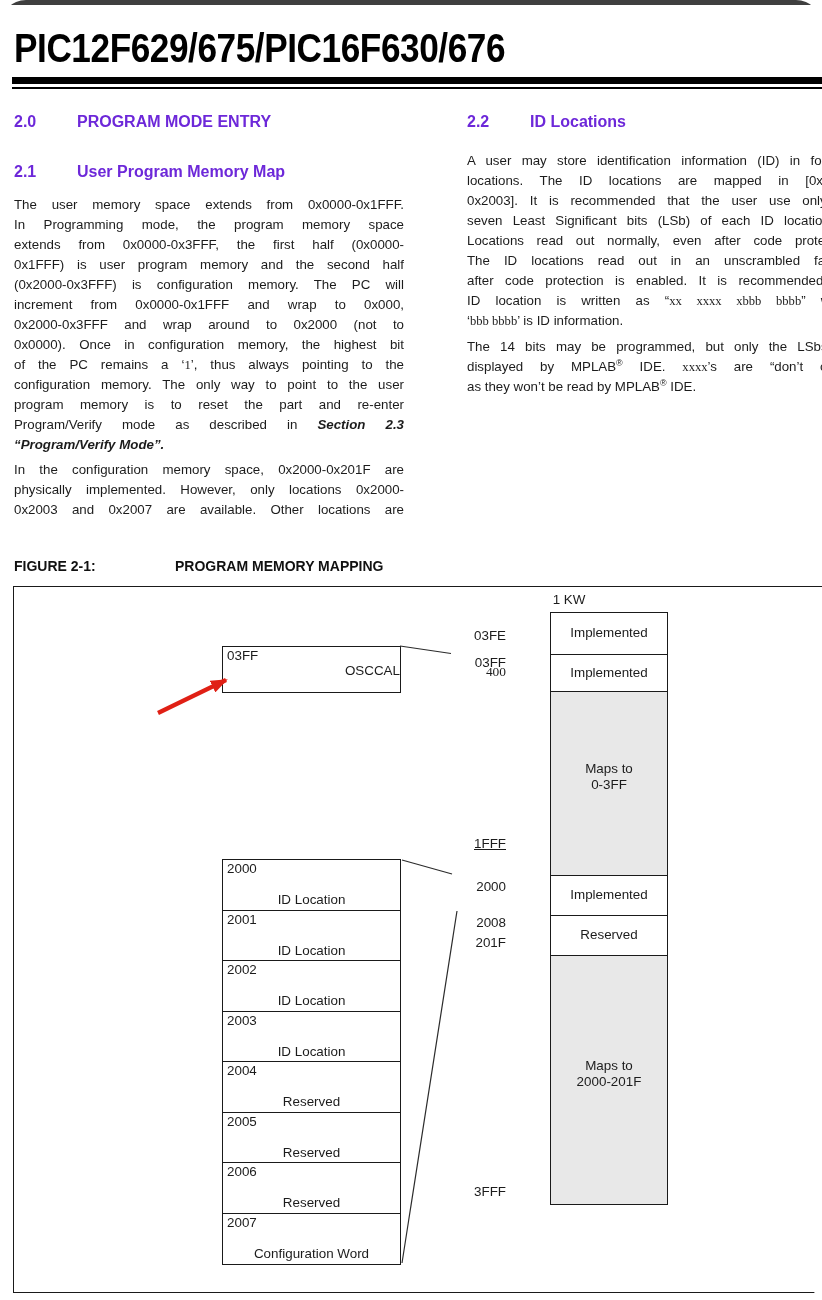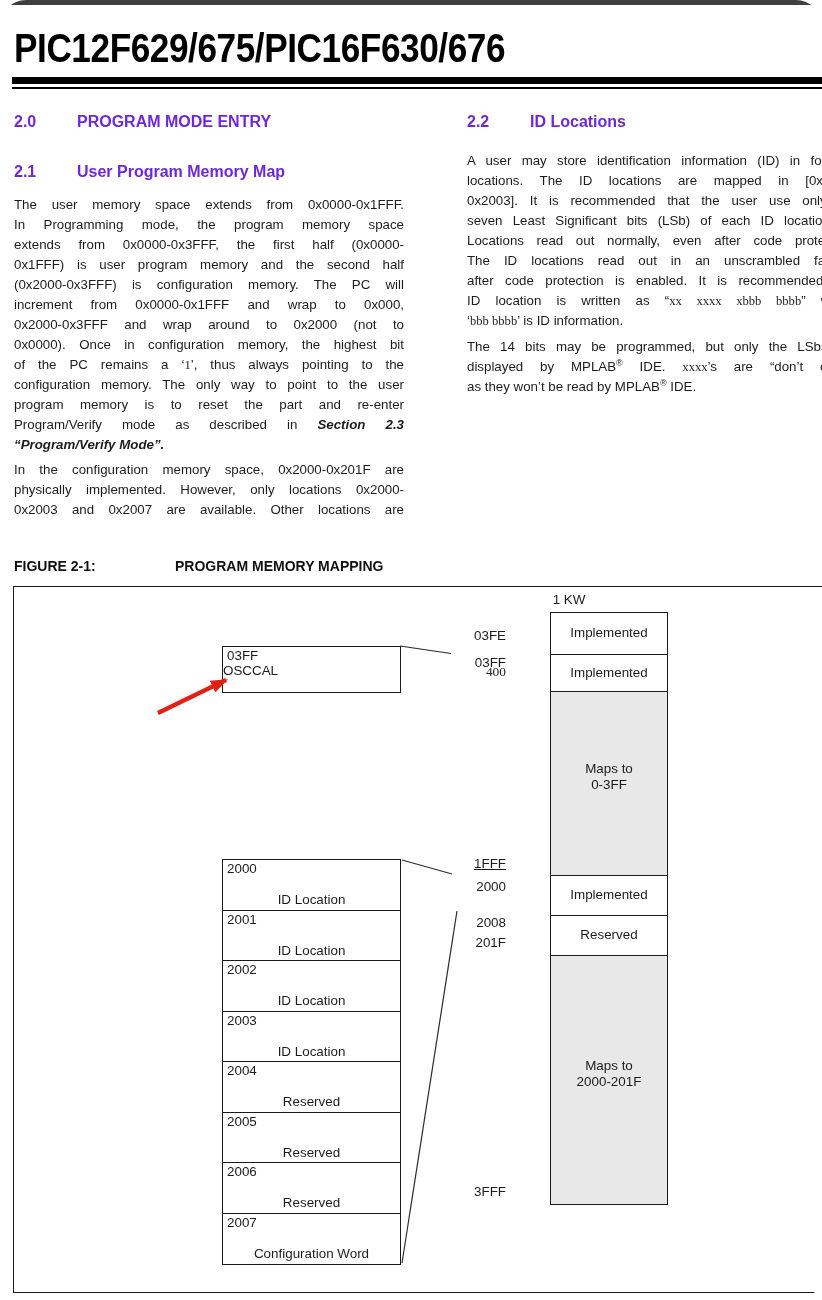--- a/index.html
+++ b/index.html
@@ -50,27 +50,27 @@
   .rr-g1{height:185.5px;background:var(--gray,#e8e8e8);}
   .rr-3{height:41.5px;line-height:38.5px;}
   .rr-4{height:41.5px;line-height:38.5px;}
   .rr-g2{height:249.5px;background:var(--gray,#e8e8e8);}
   .gtxt{line-height:15.5px;}
   .rr-g1 .gtxt{margin-top:69px;}
   .rr-g2 .gtxt{margin-top:102px;}
 
   .addr-label{position:absolute;left:400px;width:106px;text-align:right;
               font-size:13.4px;line-height:16px;}
-  .al-03fe{top:628px;} .al-03ff{top:655px;} .al-400{top:664px;font-family:Liberation Serif, serif;} .al-1fff{top:856px;text-decoration:underline;}
+  .al-03fe{top:628px;} .al-03ff{top:655px;} .al-400{top:664px;font-family:Liberation Serif, serif;} .al-1fff{top:836px;text-decoration:underline;}
   .al-2000{top:879px;} .al-2008{top:915px;text-align:right;} .al-201f{top:935px;} .al-3fff{top:1184px;}
 
   .osccal-box{position:absolute;left:222px;top:646px;width:179px;height:46.5px;
               border:1.5px solid #1a1a1a;box-sizing:border-box;background:#fff;font-size:13.4px;}
   .osccal-box .addr{position:absolute;left:4px;top:1px;}
-  .osccal-box .mname{text-align:left;margin-top:16px;}
+  .osccal-box .mname{text-align:right;margin-top:16px;}
 
   .stack{position:absolute;left:222px;top:859px;width:179px;}
   .mem-box{position:relative;box-sizing:border-box;height:52px;border:1.5px solid #1a1a1a;
            margin-top:-1.5px;background:#fff;font-size:13.4px;}
   .mem-box:first-child{margin-top:0;}
   .mem-box .addr{position:absolute;left:4px;top:1px;}
   .mem-box .mname{text-align:center;margin-top:32px;}
 
   .connector-svg{position:absolute;left:0;top:585px;width:822px;height:715px;pointer-events:none;}
 </style>

